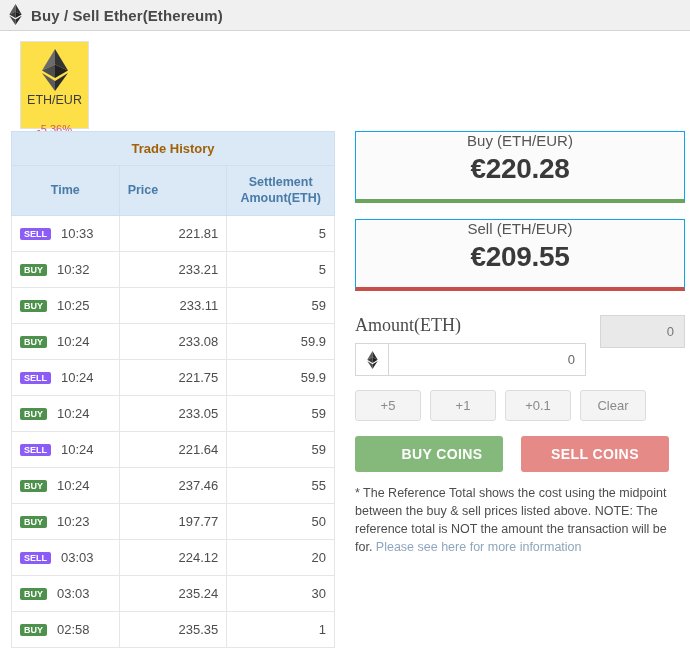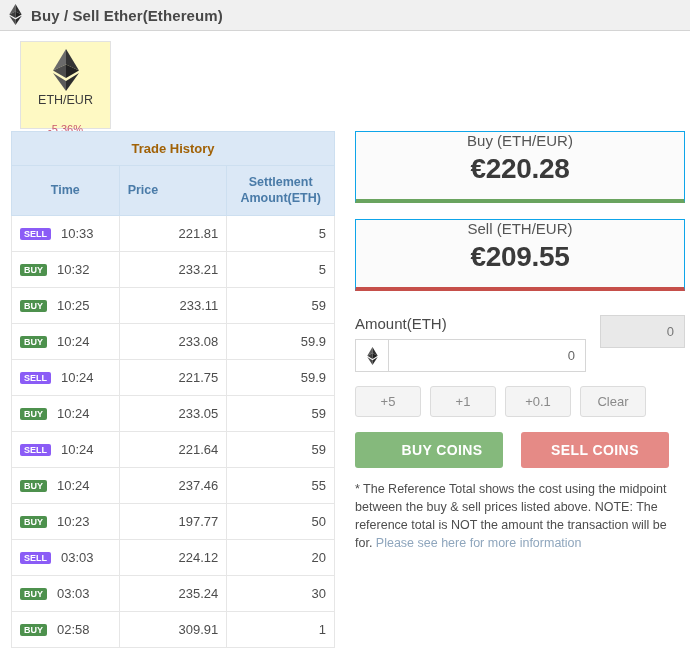--- a/index.html
+++ b/index.html
@@ -38,24 +38,24 @@
     letter-spacing: 0.1px;
   }
 
   
   .tile-row {
     padding: 10px 0 0 20px;
     height: 100px;
     box-sizing: border-box;
   }
   .currency-tile {
-    width: 91px;
+    width: 69px;
     height: 88px;
     border: 1px solid #e2e2e2;
-    background: #fef9c3;
+    background: #fde047;
     box-sizing: border-box;
     display: flex;
     flex-direction: column;
     align-items: center;
     justify-content: flex-start;
     padding-top: 6px;
     cursor: pointer;
   }
   .currency-tile .tile-icon {
     height: 44px;
@@ -168,24 +168,25 @@
   .price-card.sell { margin-top: 16px; }
 
   
   .amount-row {
     display: flex;
     margin-top: 24px;
     gap: 14px;
   }
   .field-group { flex: 1; }
   .field-label {
-    font-size: 15px;
+    font-size: 18px;
     color: #4a4a4a;
     margin-bottom: 7px;
     display: block;
+    font-family: Liberation Serif, serif;
   }
   .input-wrap {
     display: flex;
     height: 33px;
     box-sizing: border-box;
   }
   .input-addon {
     width: 33px;
     border: 1px solid #d6d6d6;
     border-right: none;
@@ -373,21 +374,21 @@
             <td class="c-price">224.12</td>
             <td class="c-amount">20</td>
           </tr>
           <tr>
             <td class="c-time"><span class="side-badge buy">BUY</span><span>03:03</span></td>
             <td class="c-price">235.24</td>
             <td class="c-amount">30</td>
           </tr>
           <tr>
             <td class="c-time"><span class="side-badge buy">BUY</span><span>02:58</span></td>
-            <td class="c-price">309.91</td>
+            <td class="c-price">235.35</td>
             <td class="c-amount">1</td>
           </tr>
         </tbody>
     </table>
   </div>
 
   <div class="col-right">
 
     <div class="price-card buy">
       <div class="pc-label">Buy (ETH/EUR)</div>

